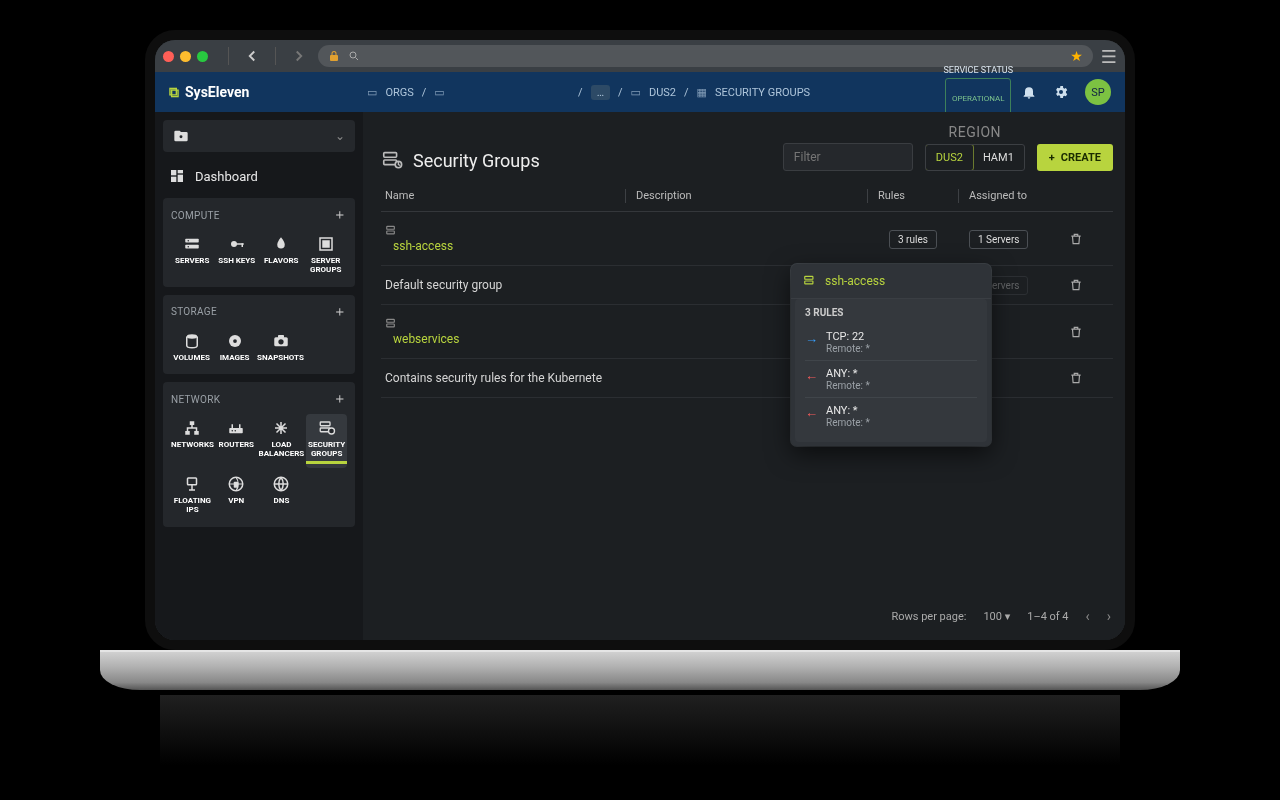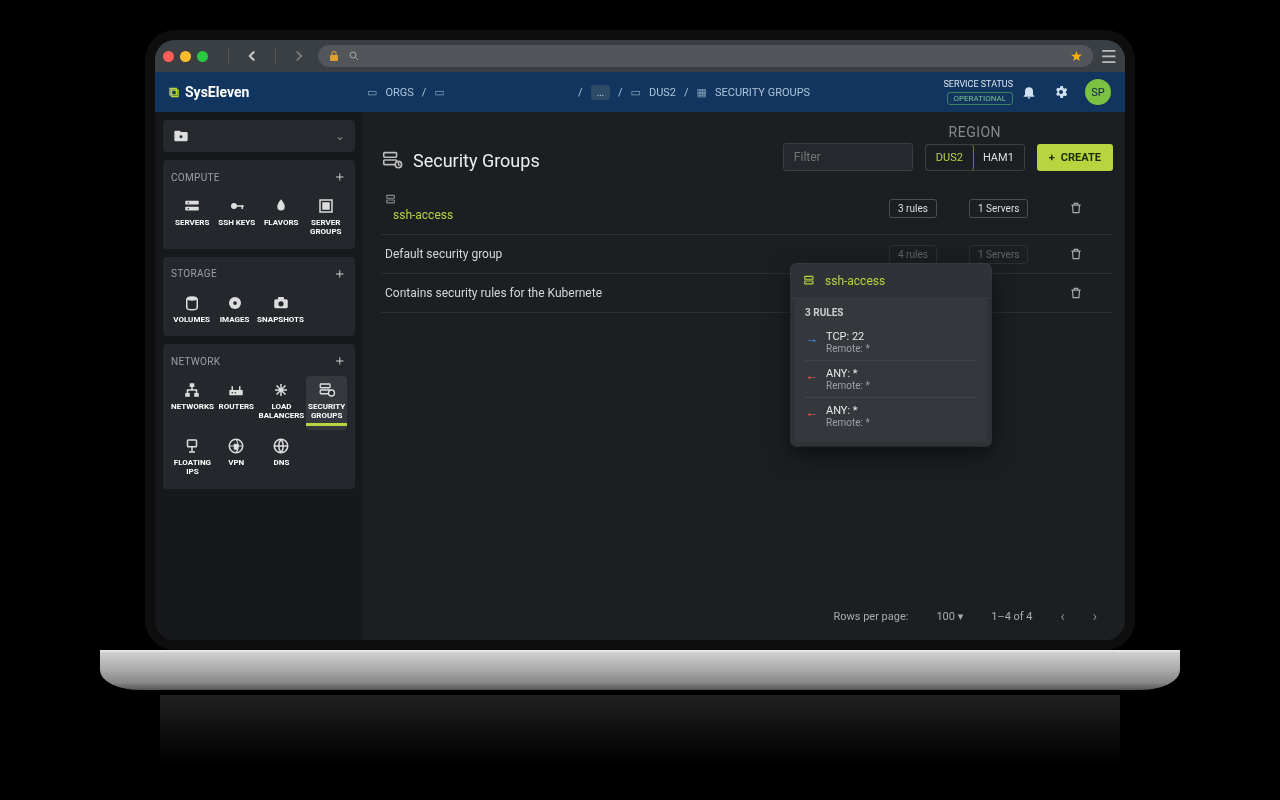--- a/index.html
+++ b/index.html
@@ -37,22 +37,22 @@
   .hamburger{color:#bbb;font-size:18px}
 
   
   .appbar{height:40px;background:#11355e;display:flex;align-items:center;color:#dce6ef;padding:0 14px;gap:8px;font-size:11px}
   .brand{display:flex;align-items:center;gap:6px;font-weight:700;font-size:14px;color:#fff;width:190px}
   .brand-ic{color:#b8d43e;font-size:14px}
   .crumbs{display:flex;align-items:center;gap:8px;color:#aec5da}
   .crumb-ic{opacity:.7;font-size:11px}
   .chip{background:#2d4a66;border-radius:3px;padding:1px 6px}
   .spacer{flex:1}
-  .svc{font-size:9px;text-align:right;line-height:1.2}
-  .svc-badge{border:1px solid #3d805a;color:#7cc38e;padding:1px 6px;border-radius:3px;font-size:8px;display:inline-block;margin-top:2px}
+  .svc{font-size:9px;text-align:center;line-height:1.2}
+  .svc-badge{border:1px solid #3d805a;color:#7cc38e;padding:15px 6px;border-radius:3px;font-size:8px;display:inline-block;margin-top:2px}
   .hic{width:24px;text-align:center;color:#cfe0ee;font-size:13px}
   .avatar{width:26px;height:26px;border-radius:50%;background:#7cc242;color:#124;display:flex;align-items:center;justify-content:center;font-weight:400;font-size:11px}
 
   
   .body{position:absolute;top:72px;bottom:0;left:0;right:0;display:flex;background:#1c1f22}
   .sidebar{width:208px;background:#16181b;padding:8px;overflow:hidden}
   .main{flex:1;padding:6px 12px 0 18px;position:relative;color:#d5d5d5}
 
   
   .proj{height:32px;background:#25282c;border-radius:4px;display:flex;align-items:center;padding:0 10px;color:#ddd;margin-bottom:8px}
@@ -99,21 +99,21 @@
   .pop-h{padding:10px 12px;display:flex;align-items:center;gap:8px;color:#b8d43e;font-size:12px;border-bottom:1px solid #3a3e43}
   .pop-body{background:#34383d;margin:0 4px 4px;border-radius:4px;padding:8px 10px}
   .pop-sub{font-size:10px;font-weight:700;color:#ccc;margin-bottom:6px}
   .rule{display:flex;align-items:flex-start;gap:8px;padding:6px 0;border-top:1px solid #40454a}
   .rule:first-of-type{border-top:none}
   .arr{font-size:13px;font-weight:700;margin-top:1px}
   .arr.in{color:#37a0ff}.arr.out{color:#ff5c5c}
   .rule .t1{color:#e8e8e8}.rule .t2{color:#9aa0a6;font-size:10px}
 
   
-  .tfoot{position:absolute;bottom:16px;right:28px;display:flex;align-items:center;gap:28px;color:#aaa;font-size:11px}
+  .tfoot{position:absolute;bottom:16px;right:14px;display:flex;align-items:center;gap:17px;color:#aaa;font-size:11px}
   .pagebtn{color:#888;font-size:14px}
 
   svg{display:block}
 </style>
 </head>
 <body>
 
 <div class="laptop">
   <div class="screen">
 
@@ -198,20 +198,31 @@
 
       <div class="sidebar">
         <div class="proj">
           <span>
             <svg width="16" height="16" viewBox="0 0 24 24" fill="#ddd">
                 <path d="M10 4H4a2 2 0 00-2 2v12a2 2 0 002 2h16a2 2 0 002-2V8a2 2 0 00-2-2h-8l-2-2z"></path>
                 <circle cx="12" cy="13" r="2.2" fill="#24272b"></circle>
               </svg>
           </span>
           <span class="chev">⌄</span>
+        </div>
+        <div class="dash">
+          <span>
+            <svg width="16" height="16" viewBox="0 0 24 24" fill="#ddd">
+                <rect x="3" y="3" width="8" height="8"></rect>
+                <rect x="13" y="3" width="8" height="5"></rect>
+                <rect x="13" y="10" width="8" height="11"></rect>
+                <rect x="3" y="13" width="8" height="8"></rect>
+              </svg>
+          </span>
+          <span>Dashboard</span>
         </div>
         <div id="panels">
             <div class="panel">
               <div class="panel-h">
                 <span>COMPUTE</span>
                 <span class="plus">＋</span>
               </div>
               <div class="grid">
                 <div class="tile">
                   <span class="ic">
@@ -389,37 +400,59 @@
               <button class="on">DUS2</button>
               <button>HAM1</button>
             </div>
           </div>
           <button class="create" style="align-self:flex-end">
             <span>+</span>
             <span>CREATE</span>
           </button>
         </div>
 
+        <div class="thead">
+          <div class="c-name">Name</div>
+          <div class="vdiv"></div>
+          <div class="c-desc">Description</div>
+          <div class="vdiv"></div>
+          <div class="c-rules">Rules</div>
+          <div class="vdiv"></div>
+          <div class="c-asg">Assigned to</div>
+          <div class="c-act"></div>
+        </div>
         <div id="rows">
             <div class="row">
     <div class="c-name"><span class="sg-ic"><svg width="14" height="14" viewBox="0 0 24 24" fill="none" stroke="#888" stroke-width="2">
                     <rect x="3" y="4" width="13" height="5" rx="1"></rect>
                     <rect x="3" y="12" width="13" height="5" rx="1"></rect>
                   </svg></span><span class="nm">ssh-access</span></div>
     <div class="c-desc"></div>
     <div class="c-rules"><span class="pill" style="">3 rules</span></div>
     <div class="c-asg"><span class="pill" style="">1 Servers</span></div>
     <div class="c-act"><span class="tr-ic"><svg width="14" height="14" viewBox="0 0 24 24" fill="none" stroke="#aaa" stroke-width="2">
                     <path d="M4 7h16M9 7V4h6v3M6 7l1 13h10l1-13"></path>
                   </svg></span></div>
             </div>
             <div class="row">
     <div class="c-desc">Default security group</div>
     <div class="c-rules"><span class="pill" style="opacity:.35">4 rules</span></div>
     <div class="c-asg"><span class="pill" style="opacity:.35">1 Servers</span></div>
+    <div class="c-act"><span class="tr-ic"><svg width="14" height="14" viewBox="0 0 24 24" fill="none" stroke="#aaa" stroke-width="2">
+                    <path d="M4 7h16M9 7V4h6v3M6 7l1 13h10l1-13"></path>
+                  </svg></span></div>
+            </div>
+            <div class="row">
+    <div class="c-name"><span class="sg-ic"><svg width="14" height="14" viewBox="0 0 24 24" fill="none" stroke="#888" stroke-width="2">
+                    <rect x="3" y="4" width="13" height="5" rx="1"></rect>
+                    <rect x="3" y="12" width="13" height="5" rx="1"></rect>
+                  </svg></span><span class="nm">webservices</span></div>
+    <div class="c-desc"></div>
+    <div class="c-rules"></div>
+    <div class="c-asg"></div>
     <div class="c-act"><span class="tr-ic"><svg width="14" height="14" viewBox="0 0 24 24" fill="none" stroke="#aaa" stroke-width="2">
                     <path d="M4 7h16M9 7V4h6v3M6 7l1 13h10l1-13"></path>
                   </svg></span></div>
             </div>
             <div class="row">
     <div class="c-desc">Contains security rules for the Kubernete</div>
     <div class="c-rules"></div>
     <div class="c-asg"></div>
     <div class="c-act"><span class="tr-ic"><svg width="14" height="14" viewBox="0 0 24 24" fill="none" stroke="#aaa" stroke-width="2">
                     <path d="M4 7h16M9 7V4h6v3M6 7l1 13h10l1-13"></path>

